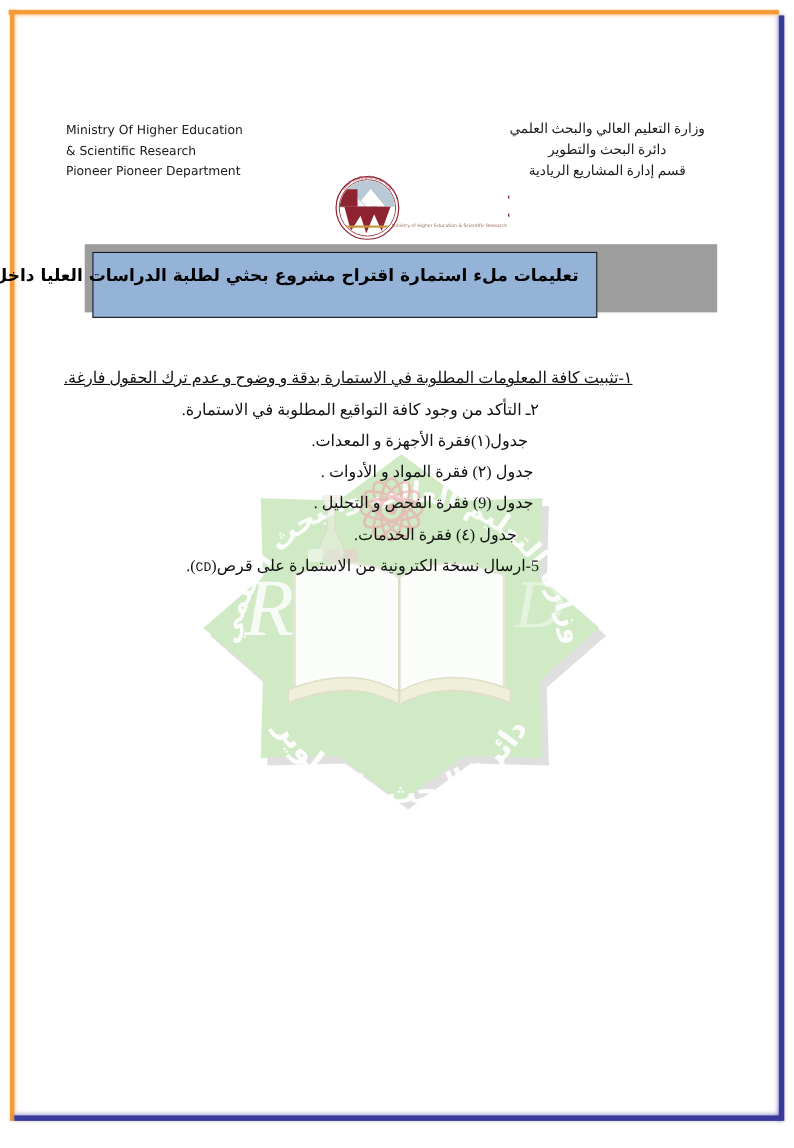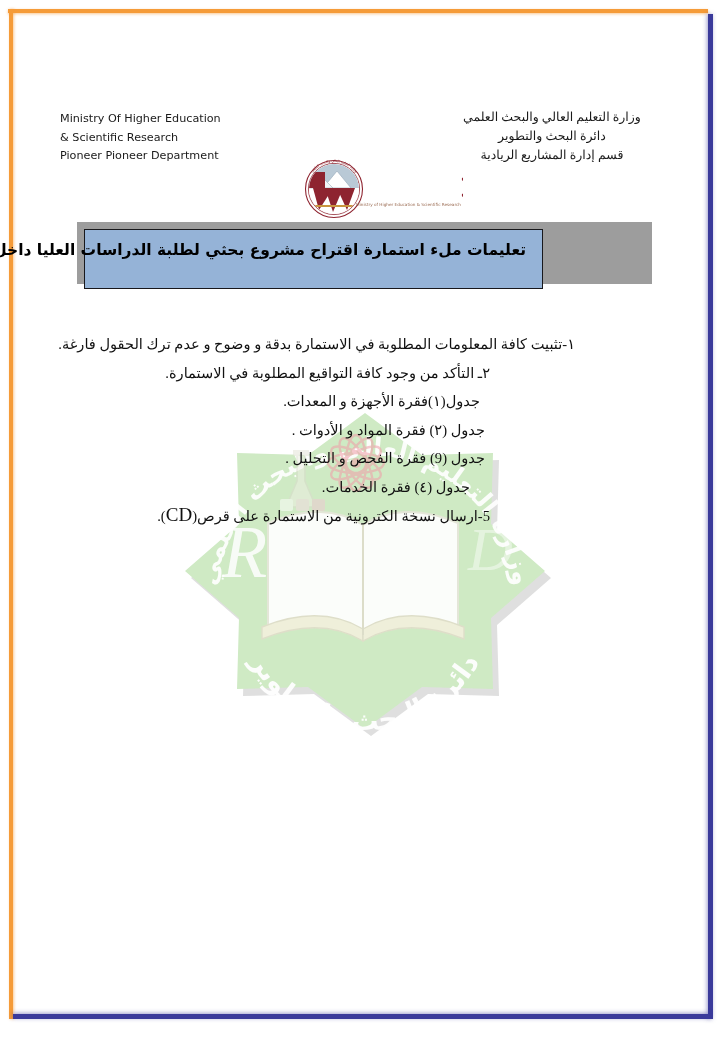--- a/index.html
+++ b/index.html
@@ -169,24 +169,24 @@
   }
   .item {
     line-height: 28.5px;
     white-space: nowrap;
   }
   .item.indent-1 { padding-right: 120px; }
   .item.indent-2 { padding-right: 175px; }
   .item.indent-3 { padding-right: 185px; }
   .item.indent-4 { padding-right: 180px; }
   .item.indent-5 { padding-right: 195px; }
-  .item.indent-6 { padding-right: 90px; }
+  .item.indent-6 { padding-right: 90px; text-decoration: underline; }
   .item .lat {
-    font-family: Liberation Serif, serif;
-    font-size: 19px;
+    font-family: Liberation Mono, monospace;
+    font-size: 12px;
   }
 </style>
 </head>
 <body>
 
 <div id="page">
 
   <div class="frame-top"></div>
   <div class="frame-left"></div>
   <div class="frame-right"></div>

